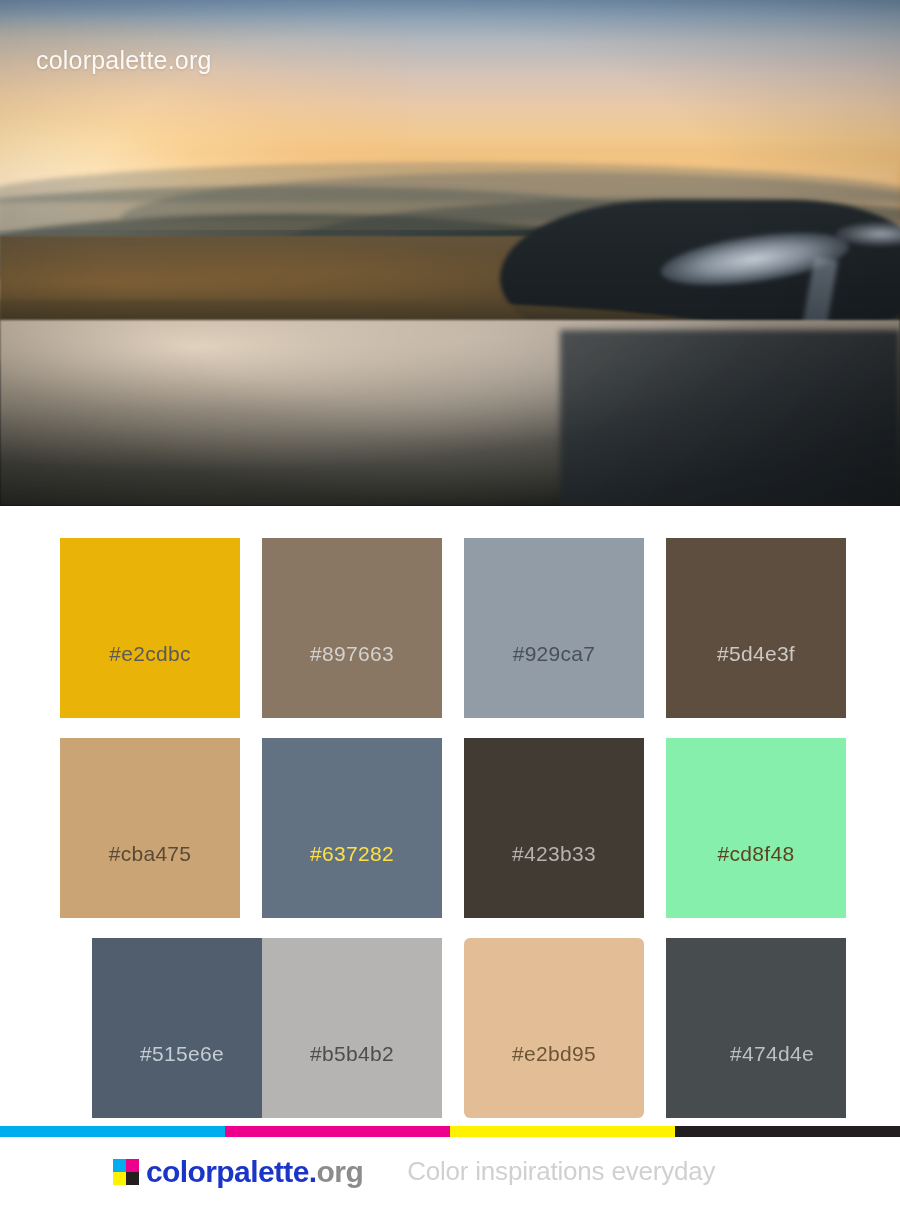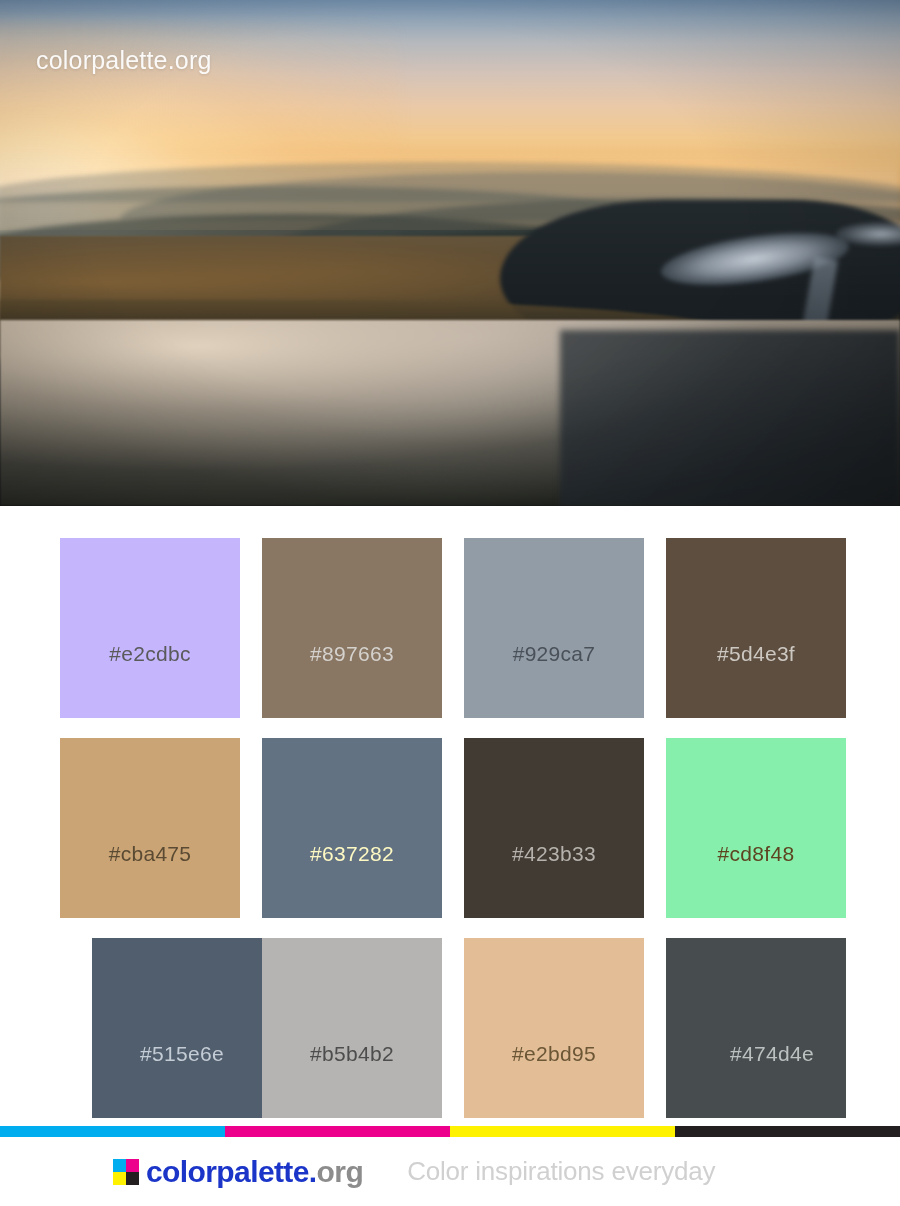--- a/index.html
+++ b/index.html
@@ -304,53 +304,53 @@
     <div class="hero-shore"></div>
     <div class="hero-water"></div>
     <div class="hero-water-right"></div>
     <div class="hero-vignette"></div>
     <div class="hero-wordmark">colorpalette.org</div>
   </div>
 
   <div class="palette">
     <div class="swatch-grid">
 
-      <div class="swatch" style="background-color: #c4b5fd;">
+      <div class="swatch" style="background-color: #eab308;">
         <span class="swatch-label" style="color: rgb(90, 90, 90);">#e2cdbc</span>
       </div>
       <div class="swatch" style="background-color: rgb(137, 118, 99);">
         <span class="swatch-label" style="color: rgb(213, 210, 206);">#897663</span>
       </div>
       <div class="swatch" style="background-color: rgb(146, 156, 167);">
         <span class="swatch-label" style="color: rgb(74, 80, 88);">#929ca7</span>
       </div>
       <div class="swatch" style="background-color: rgb(93, 78, 63);">
         <span class="swatch-label" style="color: rgb(205, 200, 194);">#5d4e3f</span>
       </div>
 
       <div class="swatch" style="background-color: rgb(203, 164, 117);">
         <span class="swatch-label" style="color: rgb(90, 74, 51);">#cba475</span>
       </div>
       <div class="swatch" style="background-color: rgb(99, 114, 130);">
-        <span class="swatch-label" style="color: #fef9c3; text-align: right;">#637282</span>
+        <span class="swatch-label" style="color: #fde047; text-align: right;">#637282</span>
       </div>
       <div class="swatch" style="background-color: rgb(66, 59, 51);">
         <span class="swatch-label" style="color: rgb(182, 178, 173);">#423b33</span>
       </div>
       <div class="swatch" style="background-color: #86efac;">
         <span class="swatch-label" style="color: rgb(93, 67, 32);">#cd8f48</span>
       </div>
 
       <div class="swatch" style="background-color: rgb(81, 94, 110); margin-left: 32px;">
         <span class="swatch-label" style="color: rgb(196, 204, 213);">#515e6e</span>
       </div>
       <div class="swatch" style="background-color: rgb(181, 180, 178);">
         <span class="swatch-label" style="color: rgb(77, 77, 77);">#b5b4b2</span>
       </div>
-      <div class="swatch" style="background-color: rgb(226, 189, 149);">
+      <div class="swatch" style="background-color: rgb(226, 189, 149); border-radius: 6px;">
         <span class="swatch-label" style="color: rgb(107, 86, 54);">#e2bd95</span>
       </div>
       <div class="swatch" style="background-color: rgb(71, 77, 78);">
         <span class="swatch-label" style="color: rgb(188, 192, 193); margin-left: 32px;">#474d4e</span>
       </div>
 
     </div>
   </div>
 
   <div class="footer">

